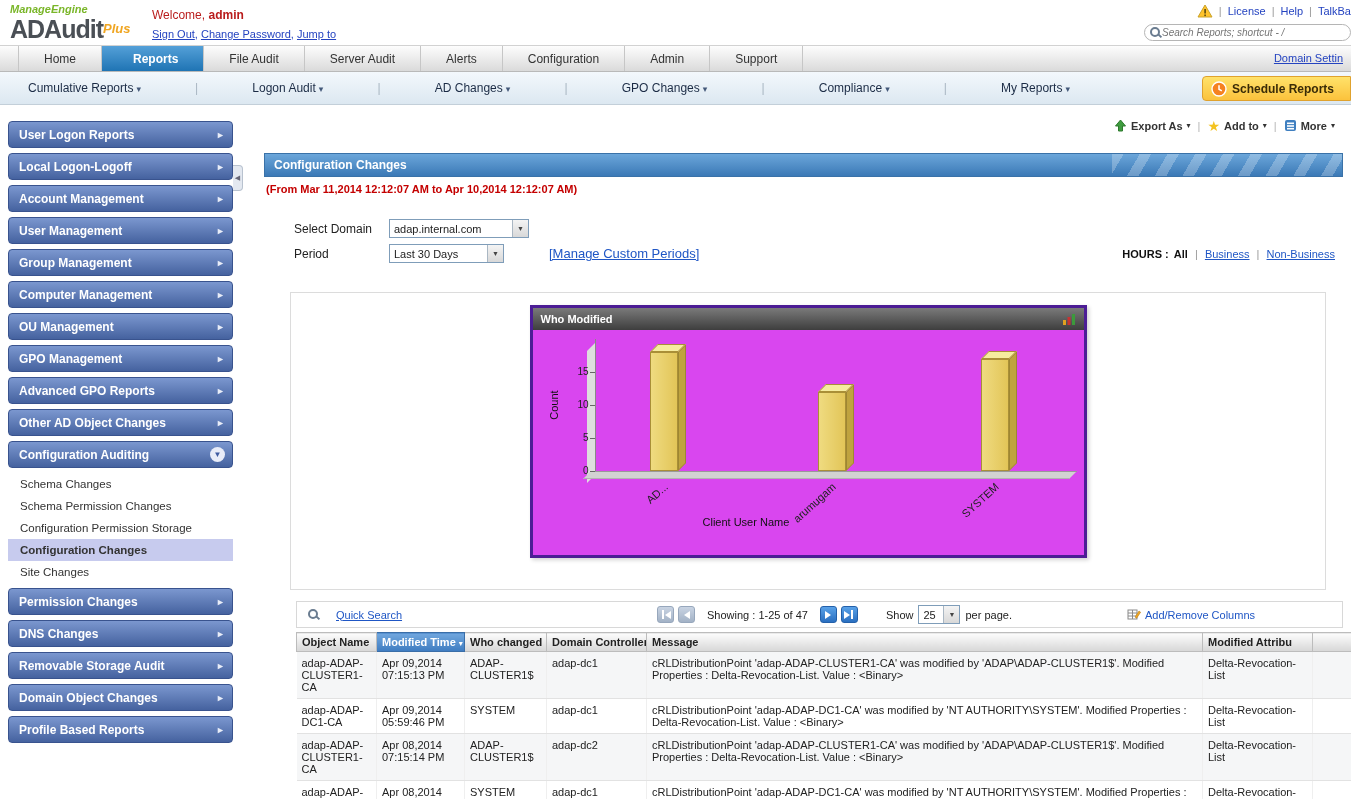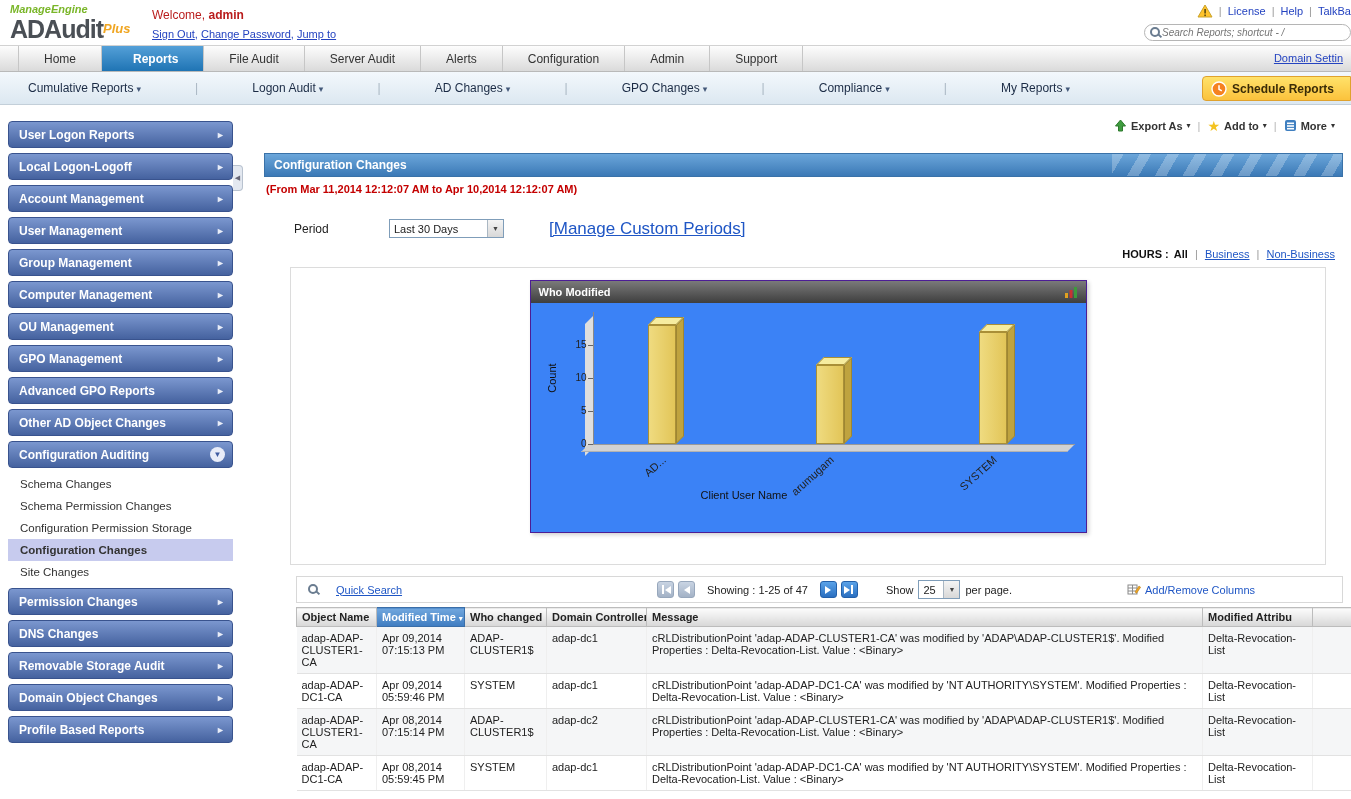--- a/index.html
+++ b/index.html
@@ -72,30 +72,30 @@
   .daterange { margin:6px 0 0 10px; font-size:11px; font-weight:bold; color:#c40000; }
 
   .filters { position:relative; margin-top:21px; padding-left:38px; }
   .filter-row { display:flex; align-items:center; height:25px; }
   .filter-label { width:95px; font-size:12px; color:#222; }
   .select { display:inline-flex; align-items:center; border:1px solid #7f9db9; background:#fff; height:19px; font-size:11px; padding-left:4px; cursor:pointer; }
   .select .val { flex:1; white-space:nowrap; overflow:hidden; }
   .select .arrow-box { width:16px; height:17px; margin-left:6px; background:linear-gradient(#f4f4f4,#d8d8d8); border-left:1px solid #aab7c3; display:flex; align-items:center; justify-content:center; font-size:7px; color:#444; }
   .sel-domain { width:140px; }
   .sel-period { width:115px; }
-  .mcp-link { margin-left:45px; font-size:17px; color:#1f56c5; text-decoration:underline; }
+  .mcp-link { margin-left:45px; font-size:13px; color:#1f56c5; text-decoration:underline; }
   .hours-line { position:absolute; right:14px; top:32px; font-size:11px; }
   .hours-line .hlabel { font-weight:bold; color:#111; }
   .hours-line .hsel { font-weight:bold; color:#111; margin:0 2px; }
   .hours-line .hlink { color:#1f56c5; text-decoration:underline; margin:0 2px; }
   .hours-line .hp { color:#999; margin:0 2px; }
 
   
   .chart-panel { margin:26px 25px 0 34px; height:298px; border:1px solid #dcdcdc; background:#fff; }
-  .chart-box { width:557px; height:253px; margin:12px auto 0 auto; border:1px solid #4c1d95; box-shadow:2px 2px 4px rgba(0,0,0,0.18); background:#3b82f6; }
+  .chart-box { width:557px; height:253px; margin:12px auto 0 auto; border:3px solid #4c1d95; box-shadow:2px 2px 4px rgba(0,0,0,0.18); background:#d946ef; }
   .chart-head { height:22px; background:linear-gradient(#7a7a7a,#3e3e3e); color:#fff; font-weight:bold; font-size:11px; display:flex; align-items:center; padding:0 8px; }
   .chart-head svg { margin-left:auto; }
   .chart-plot { position:relative; height:229px; }
   .chart-yaxis { position:absolute; left:62px; top:9px; width:1px; height:132px; background:#888; }
   .chart-wall { position:absolute; left:54px; top:13px; width:8px; height:132px; background:#dedede; transform:skewY(-45deg); transform-origin:100% 50%; }
   .chart-floor { position:absolute; left:58px; top:141px; width:486px; height:8px; background:#d2d2d2; border-bottom:1px solid #b2b2b2; transform:skewX(-45deg); transform-origin:100% 0; }
   .chart-base { position:absolute; left:62px; top:141px; width:482px; height:1px; background:#999; }
   .ytick { position:absolute; left:34px; width:22px; text-align:right; font-size:10px; color:#222; }
   .ytickmark { position:absolute; left:57px; width:5px; height:1px; background:#666; }
   .bar3d { position:absolute; width:28px; }
@@ -318,20 +318,27 @@
         </span>
       </div>
 
       <div class="report-titlebar">
         <span>Configuration Changes</span>
       </div>
 
       <div class="daterange">(From Mar 11,2014 12:12:07 AM to Apr 10,2014 12:12:07 AM)</div>
 
       <div class="filters">
+        <div class="filter-row">
+          <span class="filter-label">Select Domain</span>
+          <span class="select sel-domain">
+            <span class="val">adap.internal.com</span>
+            <span class="arrow-box">▼</span>
+          </span>
+        </div>
         <div class="filter-row">
           <span class="filter-label">Period</span>
           <span class="select sel-period">
             <span class="val">Last 30 Days</span>
             <span class="arrow-box">▼</span>
           </span>
           <a class="mcp-link">[Manage Custom Periods]</a>
         </div>
         <div class="hours-line">
           <span class="hlabel">HOURS :</span>

